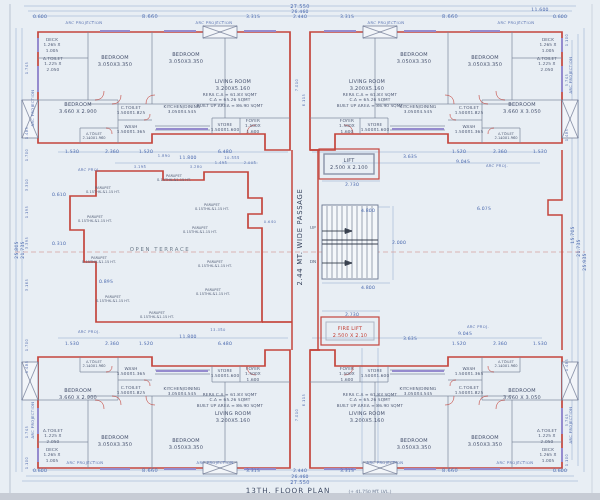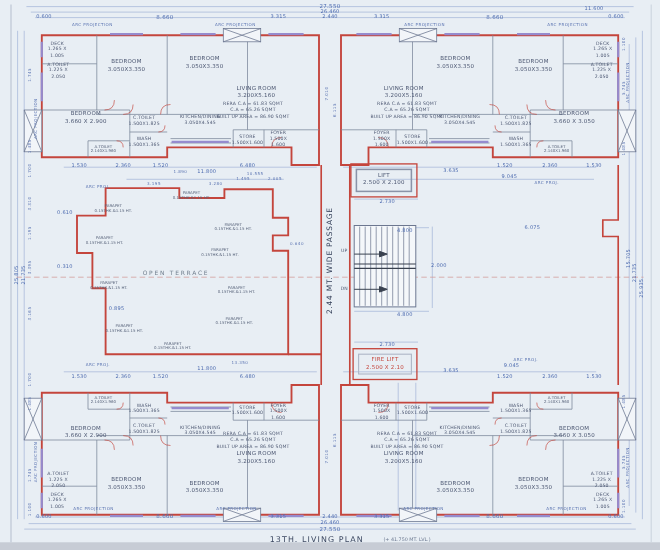--- a/index.html
+++ b/index.html
@@ -229,21 +229,21 @@
       <div class="lbl-2xs" style="left: 506px; top: 364px;">A.TOILET
 2.140X1.960</div>
       <div class="lbl" style="left: 349px; top: 163px;">LIFT
 2.500 X 2.100</div>
       <div class="lbl red" style="left: 350px; top: 331px;">FIRE LIFT
 2.500 X 2.10</div>
       <div class="lbl-xs" style="left: 313px; top: 228px;">UP</div>
       <div class="lbl-xs" style="left: 313px; top: 262px;">DN</div>
       <div class="passage rot" style="left: 300px; top: 237px;">2.44 MT. WIDE PASSAGE</div>
       <div class="terrace" style="left: 160px; top: 249px;">OPEN TERRACE</div>
-      <div class="title" style="left: 288px; top: 490px;">13TH. LIVING PLAN</div>
+      <div class="title" style="left: 288px; top: 490px;">13TH. FLOOR PLAN</div>
       <div class="title-note" style="left: 370px; top: 491px;">(+ 41.750 MT. LVL.)</div>
       <div class="lbl-2xs" style="left: 174px; top: 178px;">PARAPET
 0.15THK.&amp;1.15 HT.</div>
       <div class="lbl-2xs" style="left: 103px; top: 190px;">PARAPET
 0.15THK.&amp;1.15 HT.</div>
       <div class="lbl-2xs" style="left: 212px; top: 207px;">PARAPET
 0.15THK.&amp;1.15 HT.</div>
       <div class="lbl-2xs" style="left: 95px; top: 219px;">PARAPET
 0.15THK.&amp;1.15 HT.</div>
       <div class="lbl-2xs" style="left: 200px; top: 230px;">PARAPET

